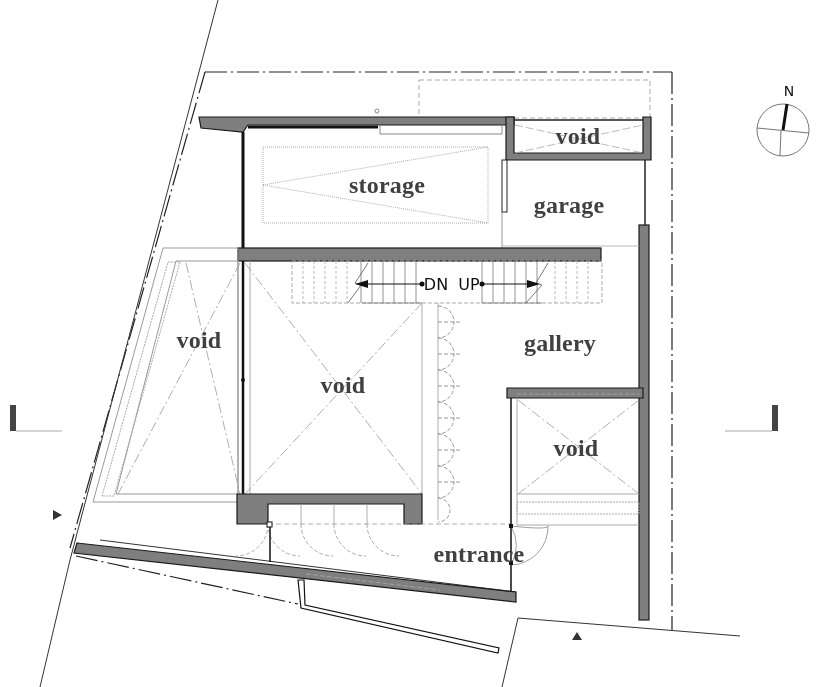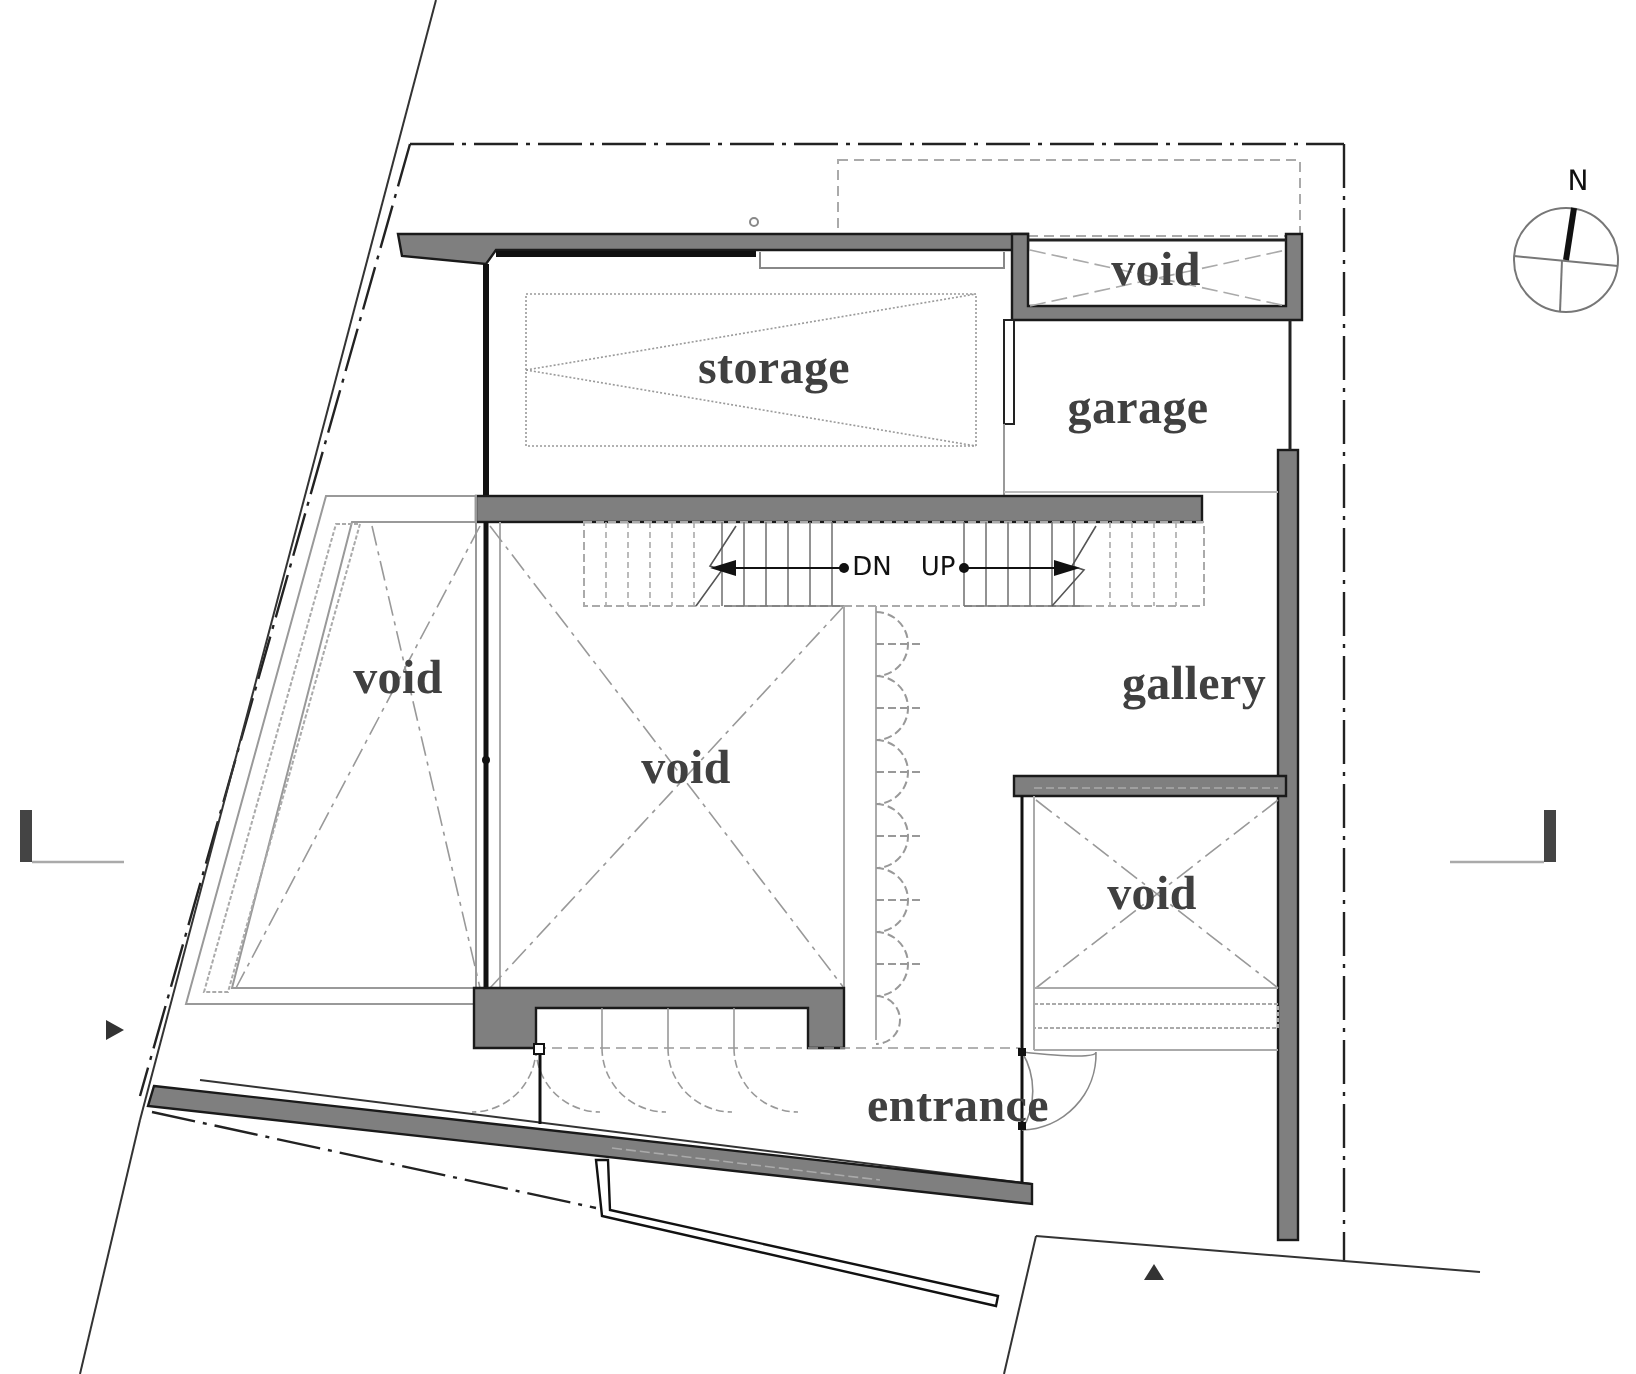--- a/index.html
+++ b/index.html
@@ -1,19 +1,19 @@
 <!DOCTYPE html>
 <html><head>
 <meta charset="utf-8">
 <style>
   html, body { margin: 0; padding: 0; background: #ffffff; }
   body { width: 818px; height: 687px; position: relative; overflow: hidden; font-family: "DejaVu Sans", sans-serif; }
   #plan { position: absolute; left: 0; top: 0; }
   .room-label { position: absolute; font-family: Liberation Serif, serif; font-size: 24px; font-weight: bold; color: #404040; letter-spacing: 0.2px; white-space: nowrap; transform: translate(-50%, -50%); }
-  .stair-label { position: absolute; font-family: "DejaVu Sans", sans-serif; font-size: 13px; color: #111; white-space: nowrap; transform: translate(-50%, -50%); }
+  .stair-label { position: absolute; font-family: "DejaVu Sans", sans-serif; font-size: 16px; color: #111; white-space: nowrap; transform: translate(-50%, -50%); }
   .north-label { position: absolute; font-family: "DejaVu Sans", sans-serif; font-size: 14px; color: #111; transform: translate(-50%, -50%); }
 </style>
 </head>
 <body>
 
 <svg id="plan" width="818" height="687" viewBox="0 0 818 687" xmlns="http://www.w3.org/2000/svg">
 
   <g fill="none" stroke="#222" stroke-width="1.2" stroke-dasharray="22,4,2,4">
     <line x1="205" y1="72" x2="672" y2="72"></line>
     <line x1="672" y1="72" x2="672" y2="630"></line>
@@ -191,19 +191,19 @@
     <line x1="781" y1="130" x2="780" y2="156" stroke="#777" stroke-width="1"></line>
     <line x1="787" y1="104" x2="783" y2="130" stroke="#111" stroke-width="3"></line>
   </g>
 </svg>
 
 <div class="room-label" style="left:387px;top:185px;">storage</div>
 <div class="room-label" style="left:569px;top:205px;">garage</div>
 <div class="room-label" style="left:578px;top:136px;">void</div>
 <div class="room-label" style="left:199px;top:340px;">void</div>
 <div class="room-label" style="left:343px;top:385px;">void</div>
-<div class="room-label" style="left:560px;top:343px;margin-left:37px;">gallery</div>
+<div class="room-label" style="left:560px;top:343px;">gallery</div>
 <div class="room-label" style="left:576px;top:448px;">void</div>
 <div class="room-label" style="left:455px;top:554px;margin-left:24px;">entrance</div>
 
 <div class="stair-label" style="left:436px;top:284px;">DN</div>
 <div class="stair-label" style="left:469px;top:284px;">UP</div>
 <div class="north-label" style="left:789px;top:91px;">N</div>
 
 </body></html>

